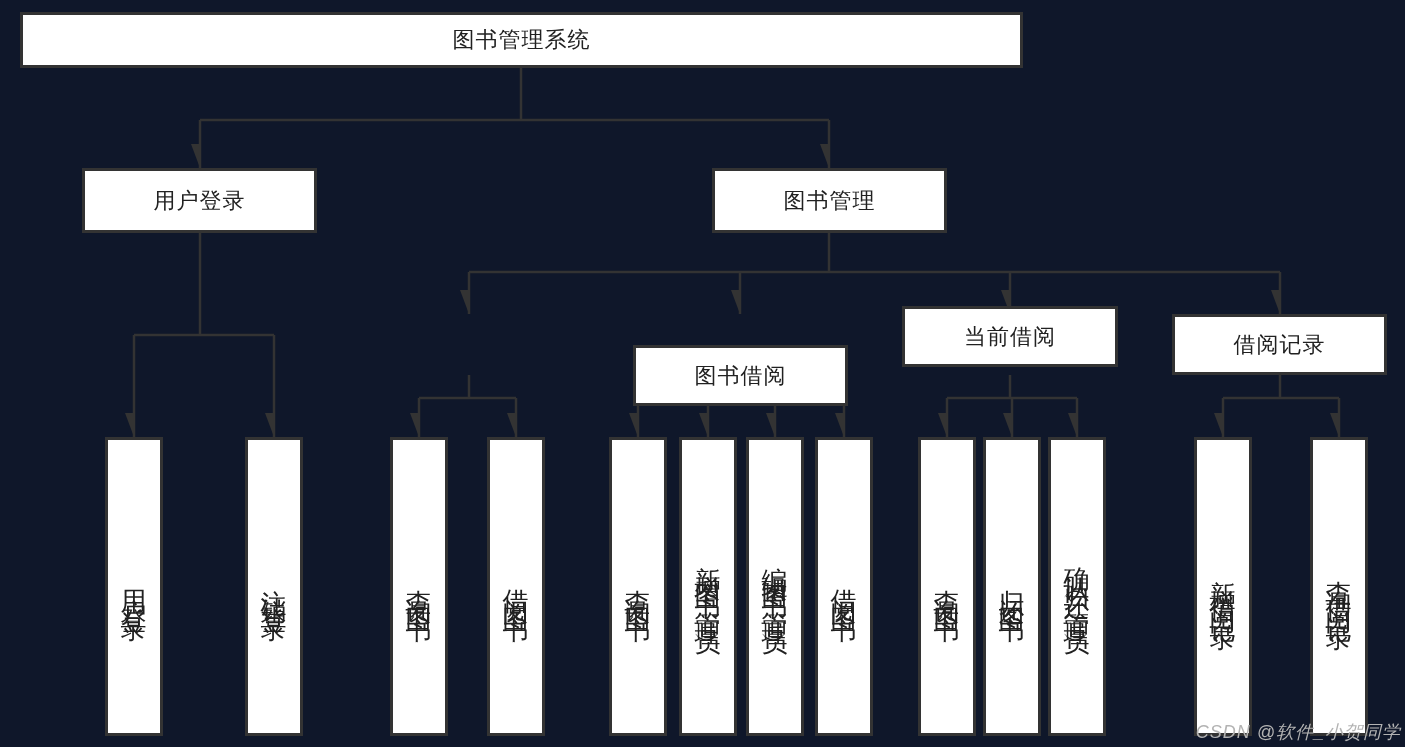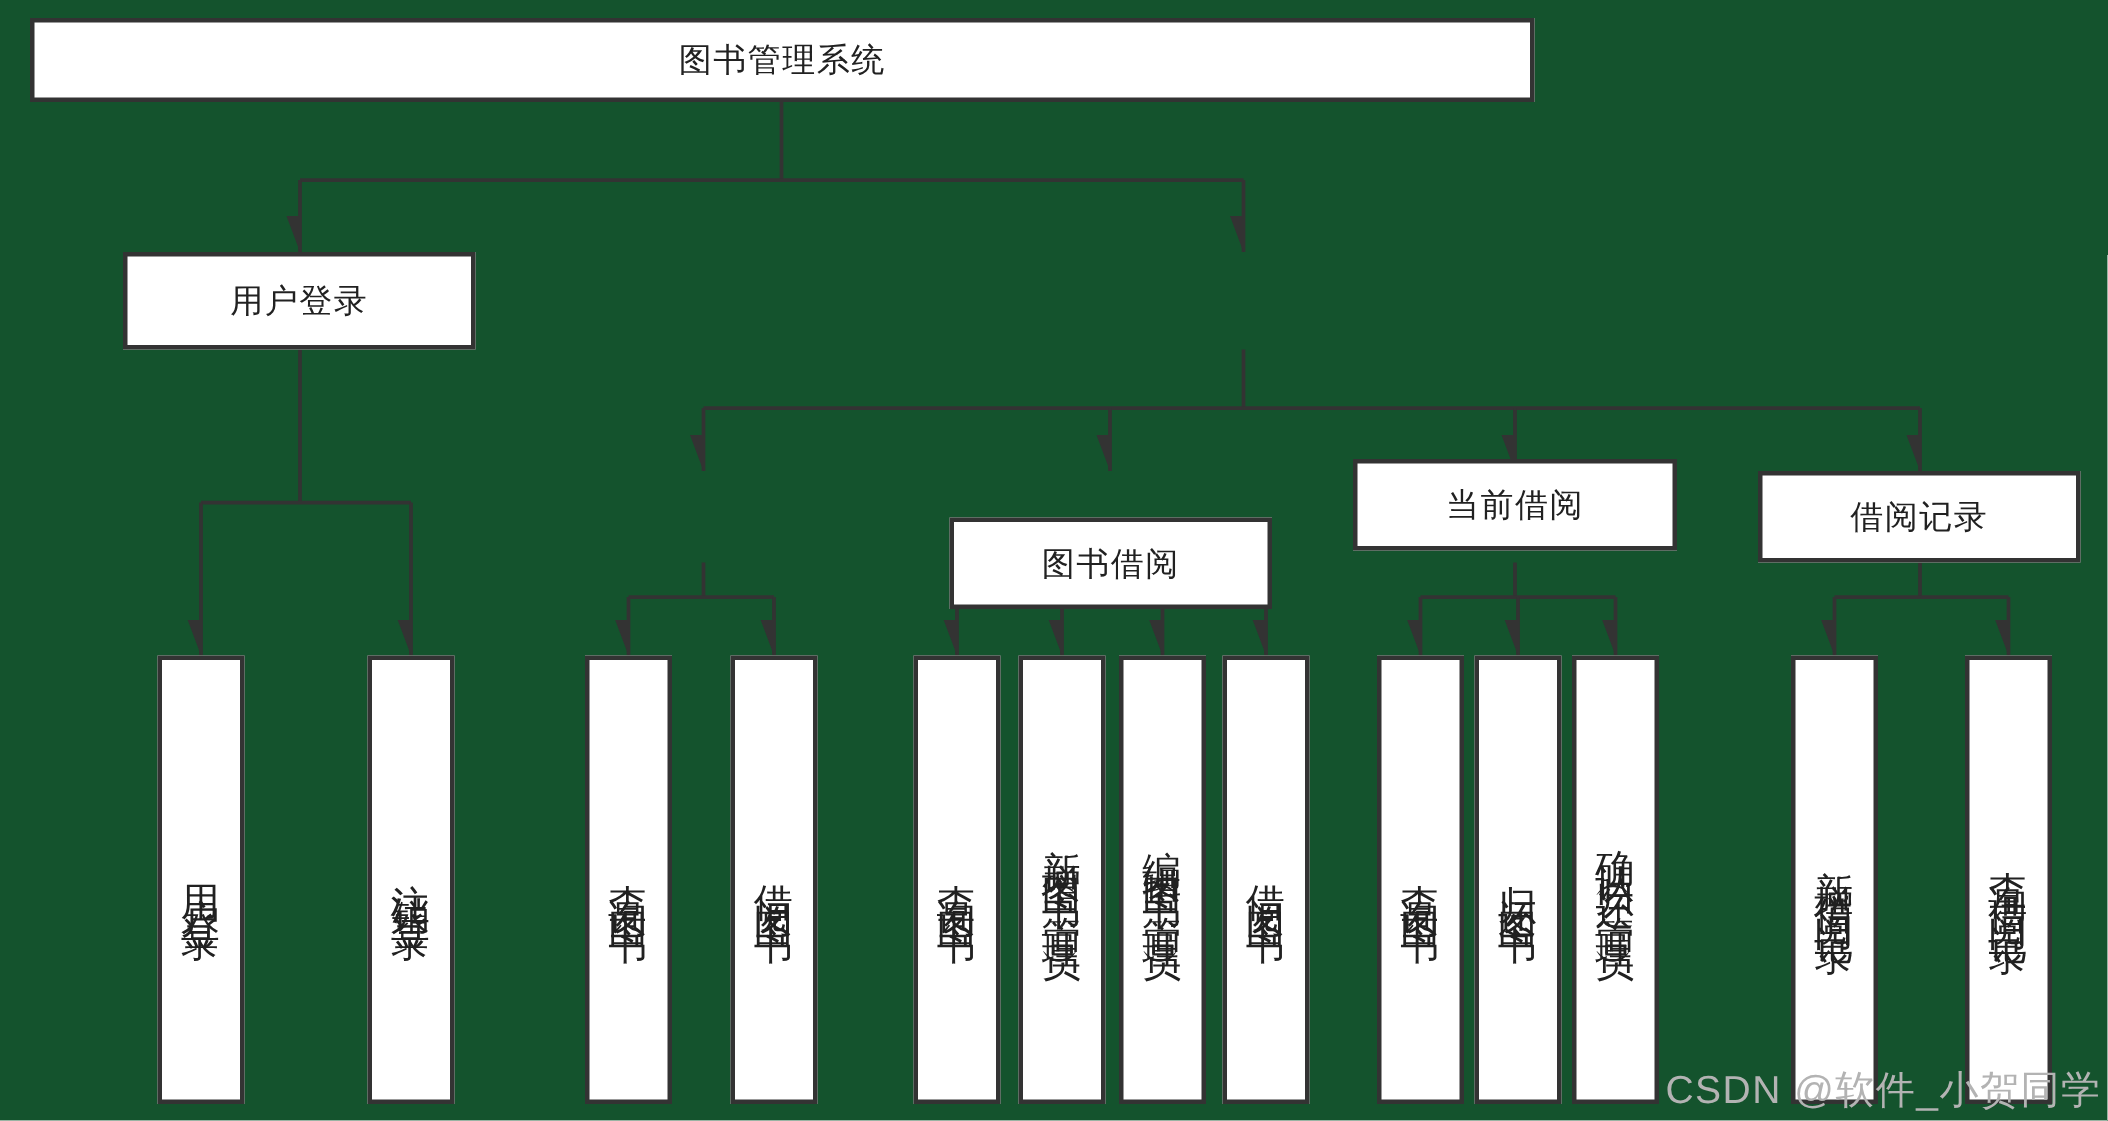--- a/index.html
+++ b/index.html
@@ -1,19 +1,19 @@
 <!DOCTYPE html>
 <html><head>
 <meta charset="utf-8">
 <style>
   html,body{margin:0;padding:0;background:#ffffff;}
   .canvas{
     position:relative;
     width:1405px;height:747px;
-    background:#14532d;
+    background:#0f172a;
     font-family:"Liberation Sans","DejaVu Sans",sans-serif;
     overflow:hidden;
   }
   .wires{position:absolute;left:0;top:0;width:1405px;height:747px;}
   .node{
     position:absolute;
     box-sizing:border-box;
     border:3px solid #333333;
     background:#ffffff;
     display:flex;
@@ -31,25 +31,26 @@
     text-orientation:mixed;
     font-size:26px;
     line-height:1;
     letter-spacing:9px;
     white-space:nowrap;
   }
   .watermark{
     position:absolute;
     right:4px;
     bottom:3px;
-    font-size:26px;
+    font-size:18px;
     color:#b3b3b3;
     letter-spacing:1px;
     z-index:5;
     white-space:nowrap;
+    font-style:italic;
   }
 </style>
 </head>
 <body>
 
 <div class="canvas">
 
   <svg class="wires" viewBox="0 0 1405 747">
     <defs>
       <marker id="arrow" orient="auto" markerUnits="userSpaceOnUse" markerWidth="28" markerHeight="22" refX="24" refY="0">
@@ -100,20 +101,23 @@
     </g>
   </svg>
 
   <div class="node h" style="left:20px;top:12px;width:1003px;height:56px;">
     <span>图书管理系统</span>
   </div>
 
   <div class="node h" style="left:82px;top:168px;width:235px;height:65px;">
     <span>用户登录</span>
   </div>
+  <div class="node h" style="left:712px;top:168px;width:235px;height:65px;">
+    <span>图书管理</span>
+  </div>
 
   <div class="node h" style="left:633px;top:314px;width:215px;height:61px;margin-top:31px;">
     <span>图书借阅</span>
   </div>
   <div class="node h" style="left:902px;top:306px;width:216px;height:61px;">
     <span>当前借阅</span>
   </div>
   <div class="node h" style="left:1172px;top:314px;width:215px;height:61px;">
     <span>借阅记录</span>
   </div>

